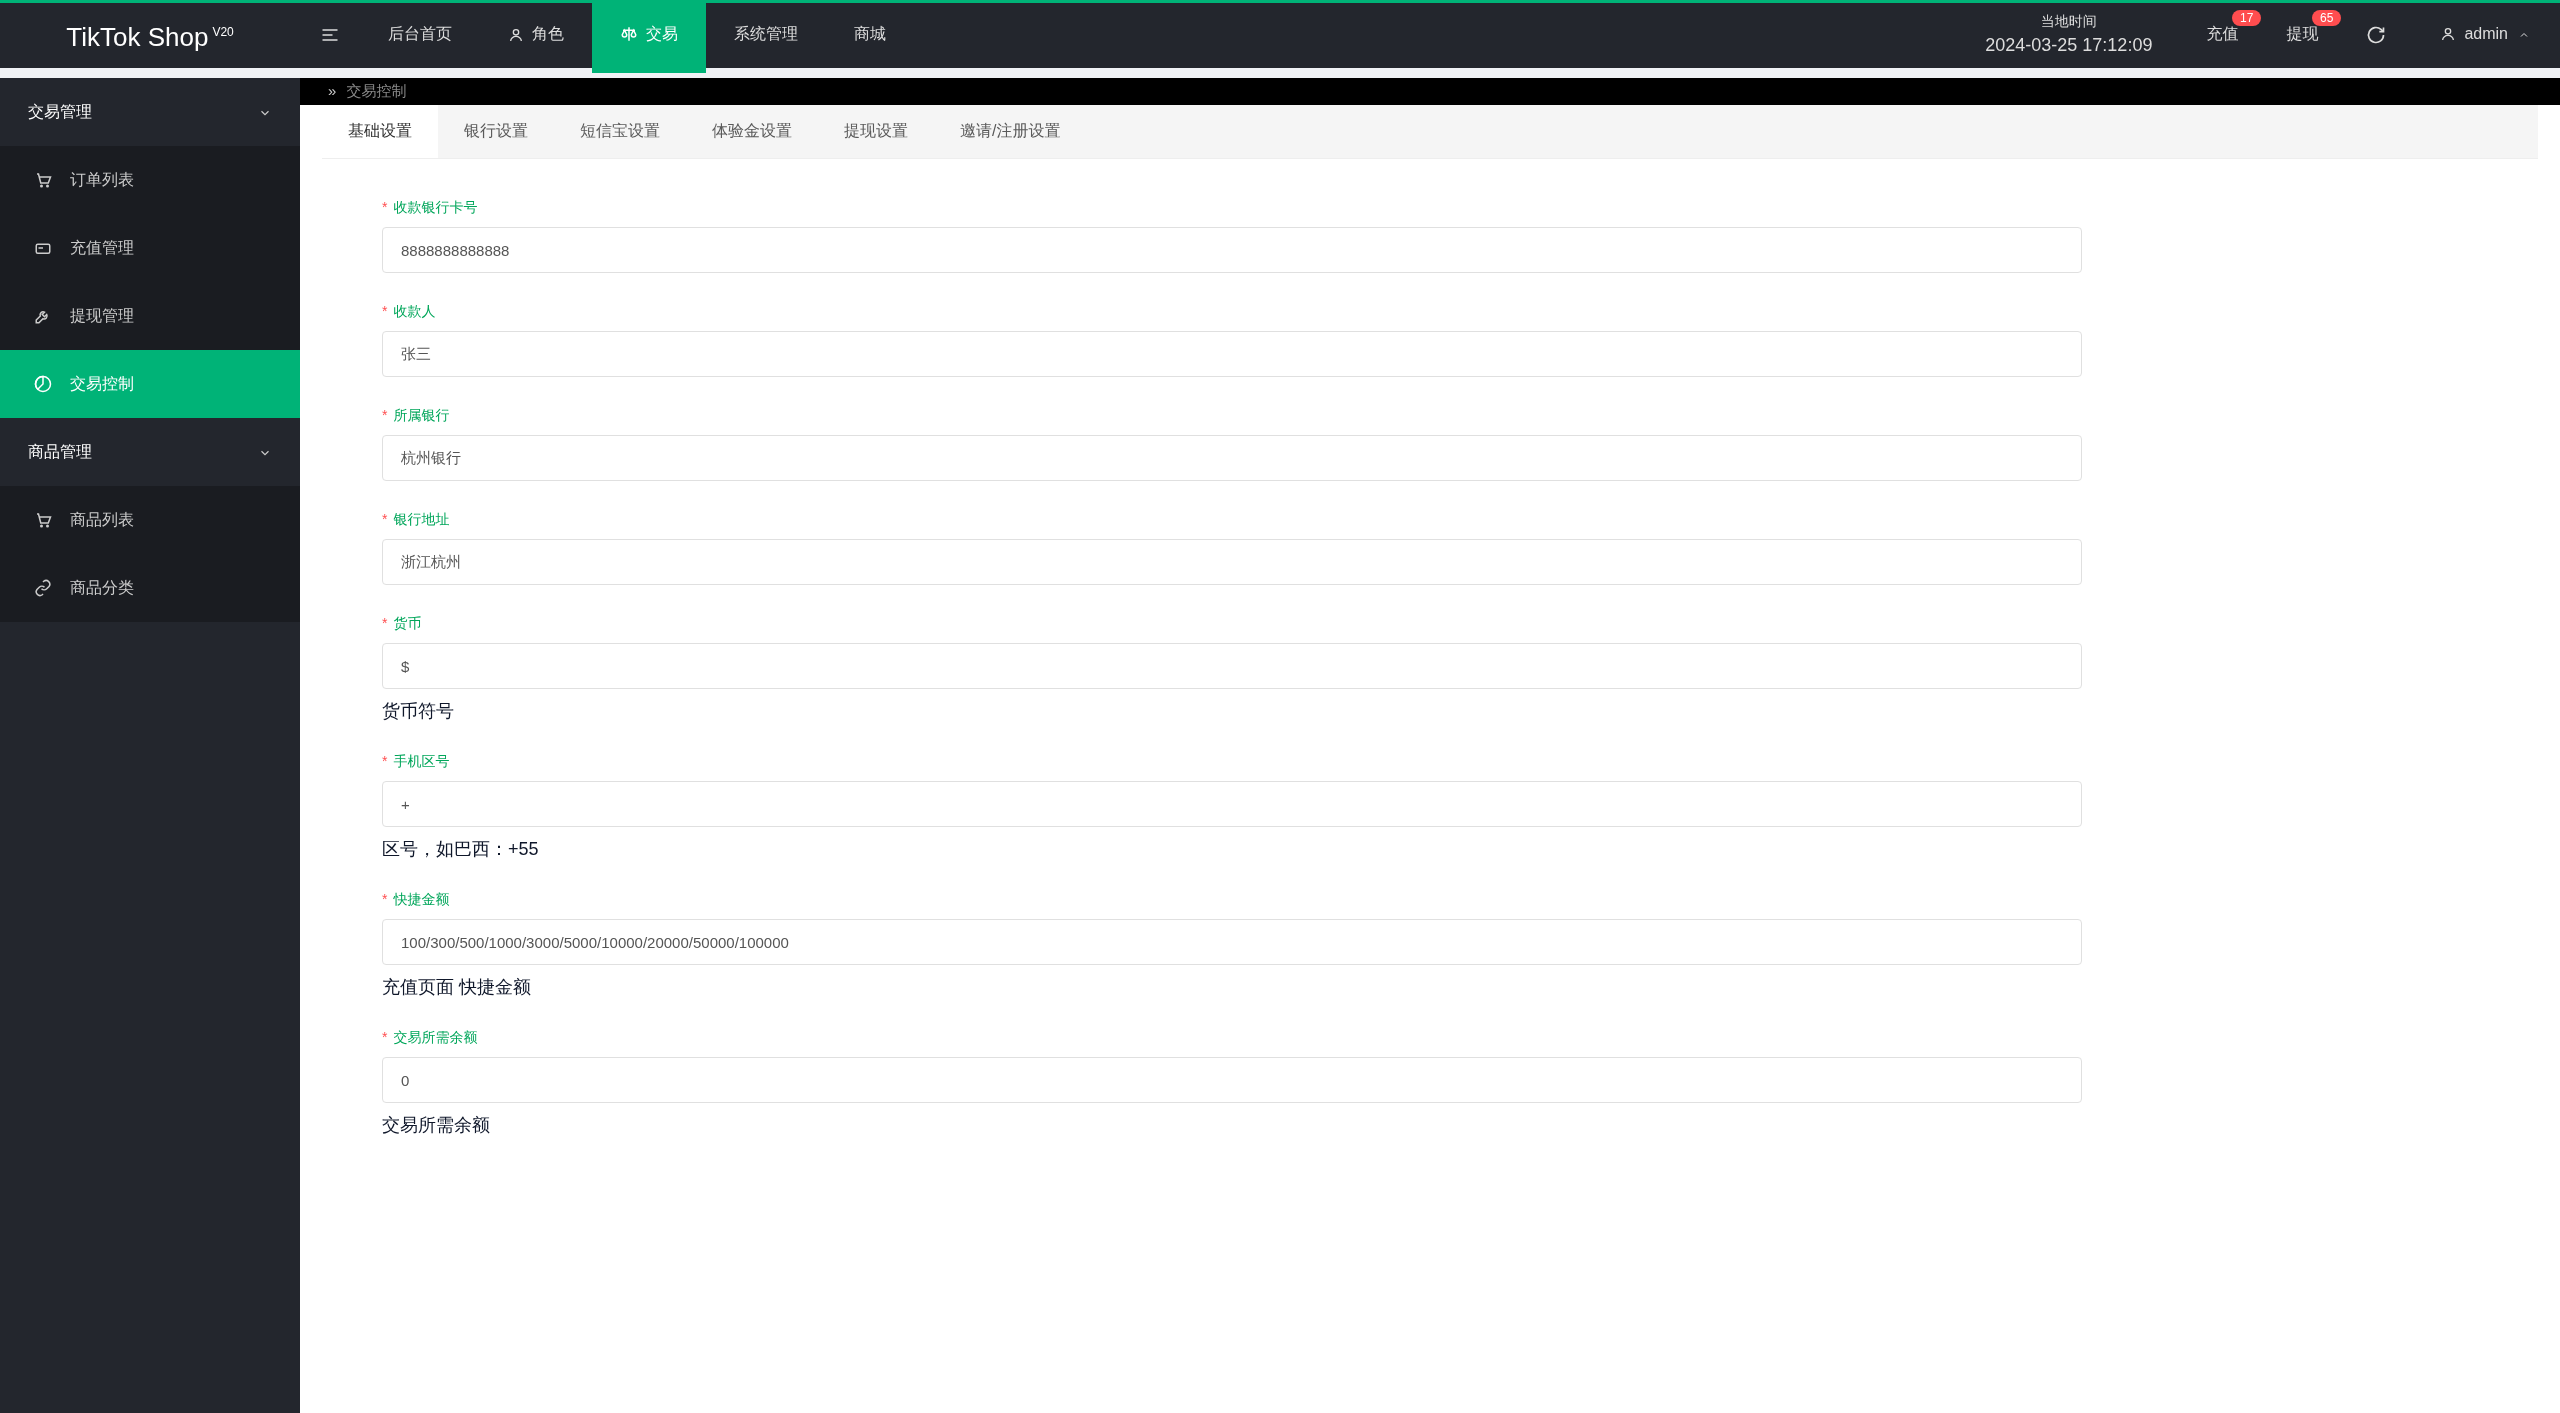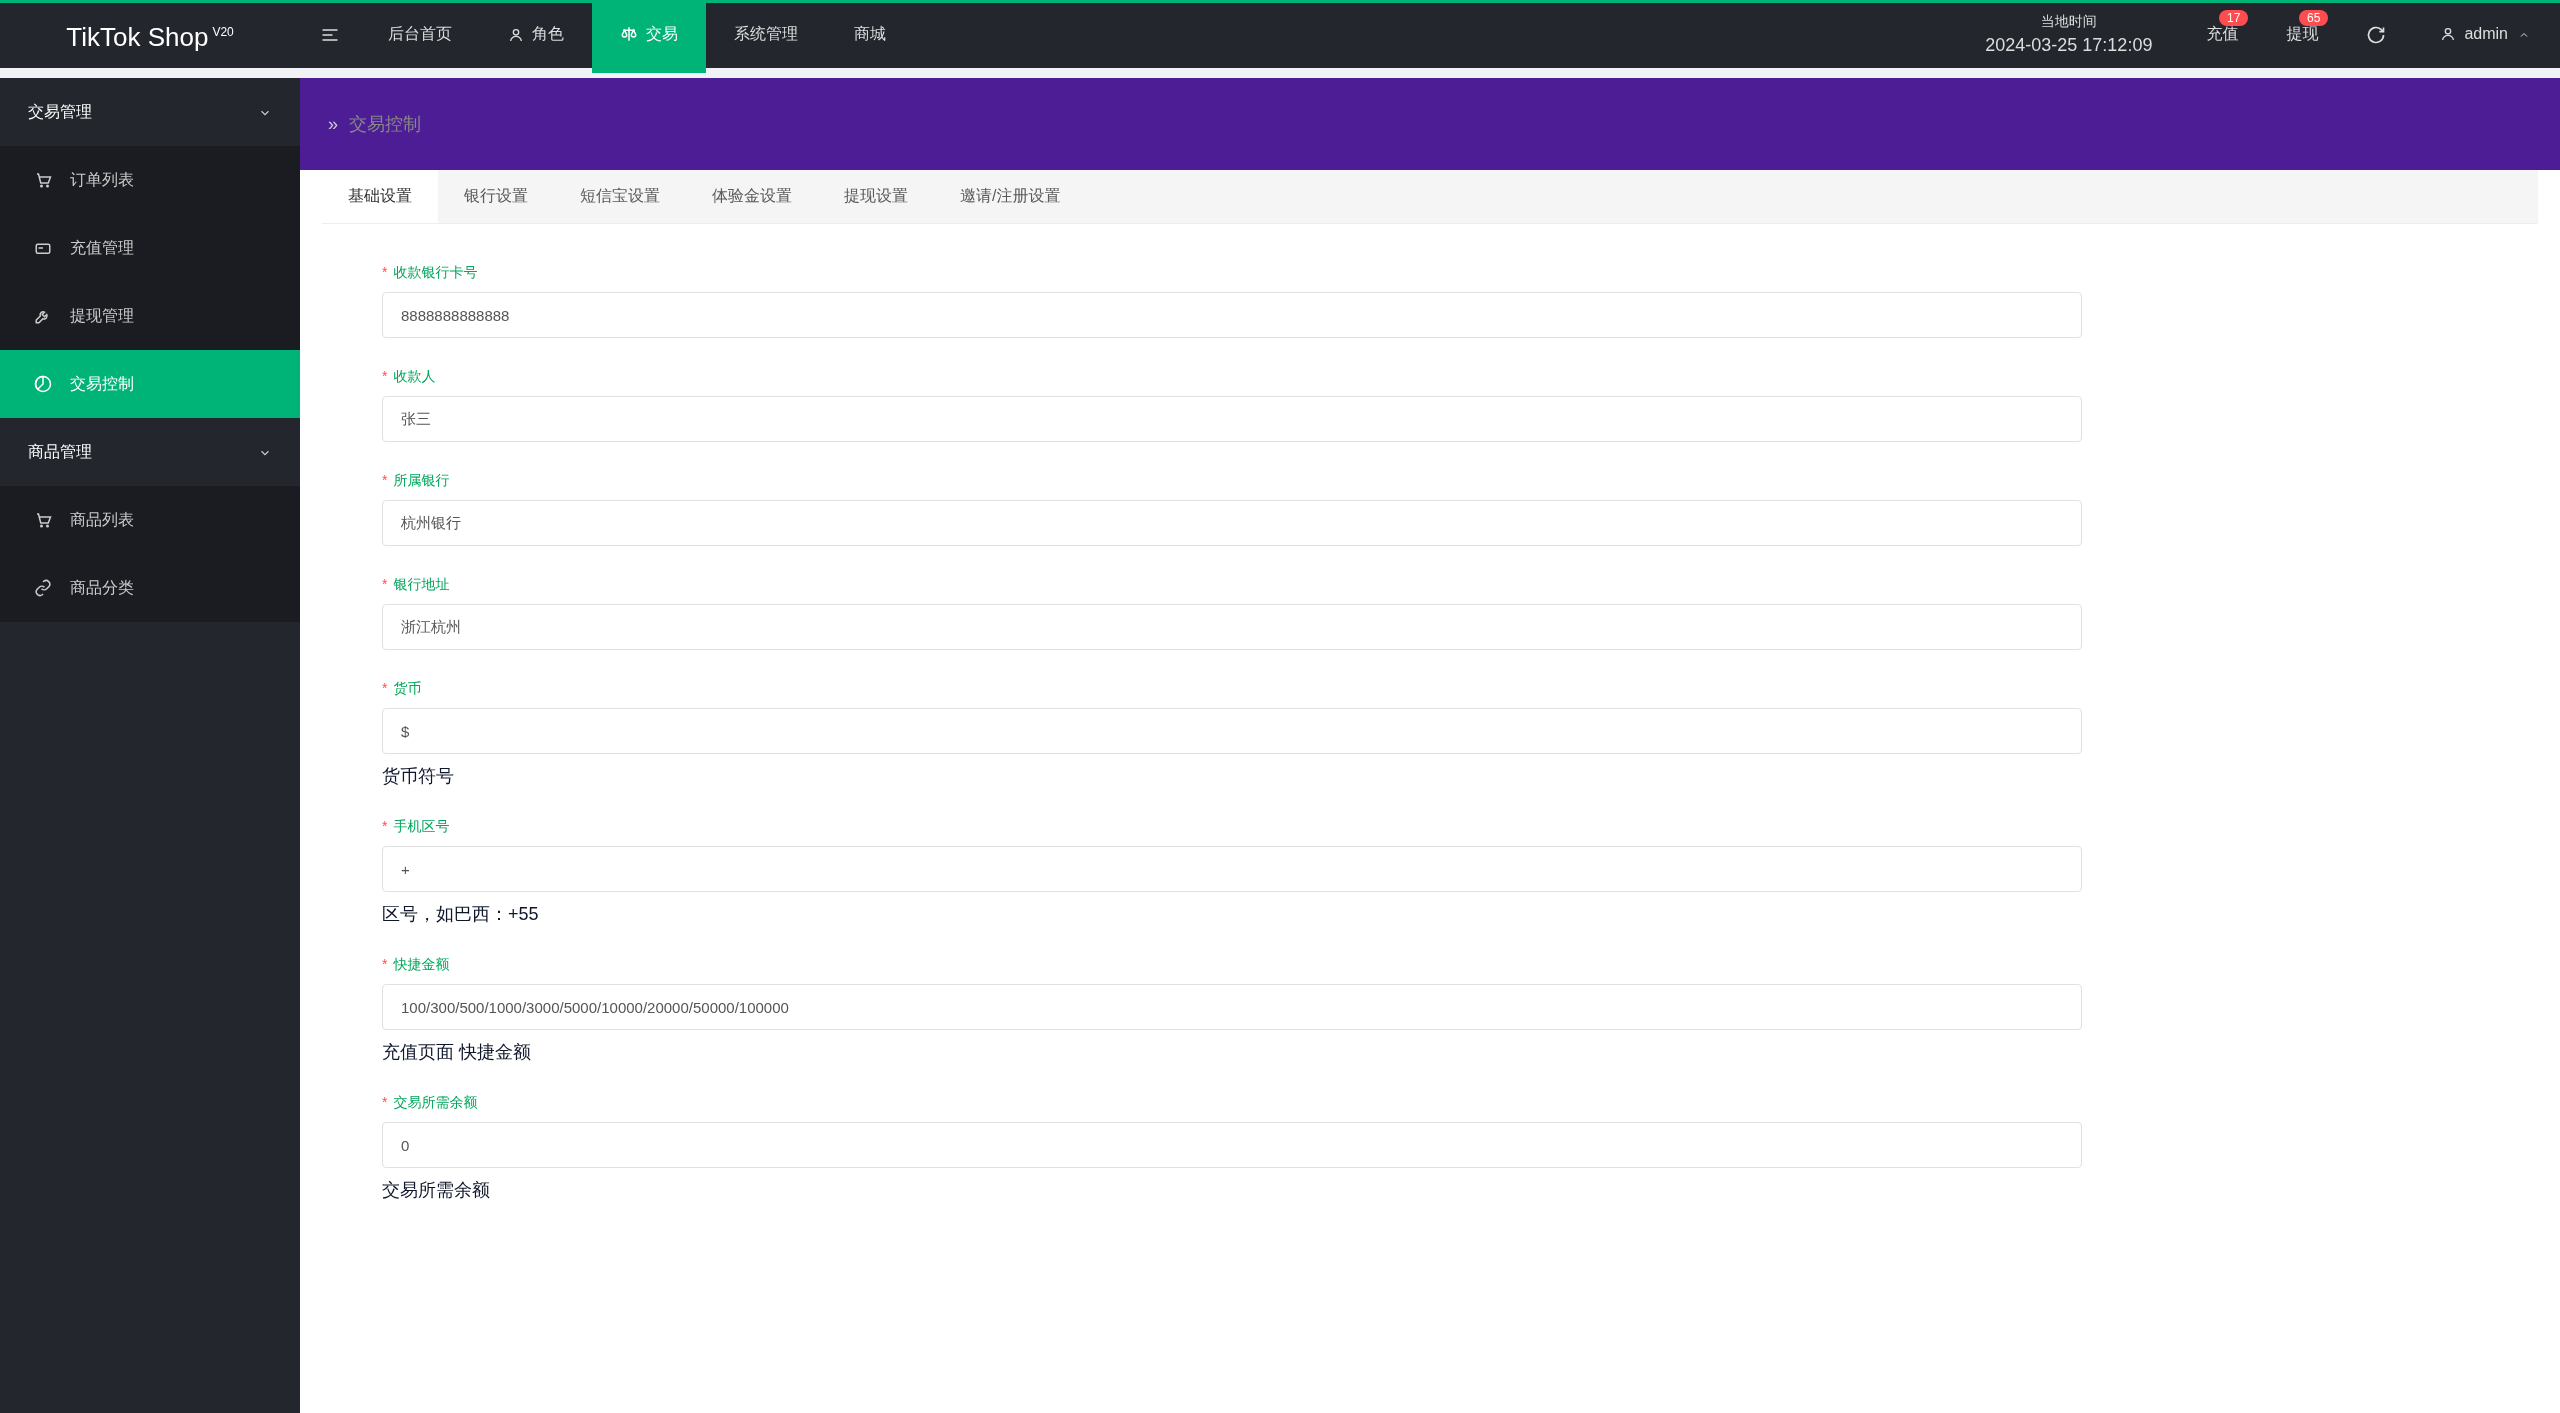--- a/index.html
+++ b/index.html
@@ -16,36 +16,36 @@
 .hamburger { width: 60px; text-align: center; cursor: pointer; font-size: 20px; }
 .topnav { display: flex; height: 78px; }
 .topnav-item { padding: 0 28px; display: flex; align-items: center; cursor: pointer; color: #ddd; font-size: 16px; }
 .topnav-item.active { background: #00b377; color: #fff; }
 .topnav-icon { margin-right: 8px; font-size: 16px; }
 .header-right { margin-left: auto; display: flex; align-items: center; height: 78px; }
 .clock { text-align: center; padding: 0 30px; color: #ddd; }
 .clock-label { font-size: 14px; }
 .clock-time { font-size: 18px; margin-top: 4px; }
 .header-btn { position: relative; padding: 0 24px; cursor: pointer; color: #ddd; font-size: 16px; }
-.badge { position: absolute; top: -14px; right: 14px; background: #ff4d4f; color: #fff; border-radius: 10px; font-size: 12px; padding: 1px 8px; min-width: 28px; text-align: center; }
+.badge { position: absolute; top: -14px; right: 1px; background: #ff4d4f; color: #fff; border-radius: 10px; font-size: 12px; padding: 1px 8px; min-width: 28px; text-align: center; }
 .refresh-btn { padding: 0 24px; cursor: pointer; font-size: 20px; color: #ddd; }
 .user-btn { padding: 0 30px; cursor: pointer; display: flex; align-items: center; color: #ddd; font-size: 16px; }
 .user-btn .chev { margin-left: 10px; }
 
 
 .sidebar { position: absolute; top: 78px; left: 0; width: 300px; bottom: 0; background: #23262d; color: #ccc; }
 .side-group { height: 68px; display: flex; align-items: center; padding: 0 28px; cursor: pointer; color: #ffffff; font-size: 16px; }
 .side-group .chev { margin-left: auto; }
 .side-item { height: 68px; display: flex; align-items: center; padding: 0 28px 0 34px; cursor: pointer; color: #ccc; font-size: 16px; background: #1a1c21; }
 .side-item.active { background: #00b377; color: #fff; }
 .side-icon { display: inline-block; width: 26px; margin-right: 10px; font-size: 16px; }
 
 
 .main { position: absolute; top: 78px; left: 300px; right: 0; bottom: 0; background: #fff; overflow: auto; }
-.breadcrumb { padding: 34px 28px; color: #888; font-size: 18px; background: #4c1d95; }
+.breadcrumb { padding: 4px 28px; color: #888; font-size: 15px; background: #000000; }
 .breadcrumb .sep { color: #ccc; margin-right: 6px; }
 .content { margin: 0 22px 22px; }
 .tabs { background: #f5f5f5; border-bottom: 1px solid #eee; display: flex; }
 .tab { padding: 16px 26px; cursor: pointer; color: #5a5a5a; font-size: 16px; }
 .tab.active { background: #fff; color: #333; }
 .panel { background: #fff; padding: 40px 60px; }
 
 .form-item { margin-bottom: 30px; }
 .form-label { font-size: 14px; color: #00a65a; margin-bottom: 10px; }
 .form-label .req { color: #ff4d4f; margin-right: 6px; }

